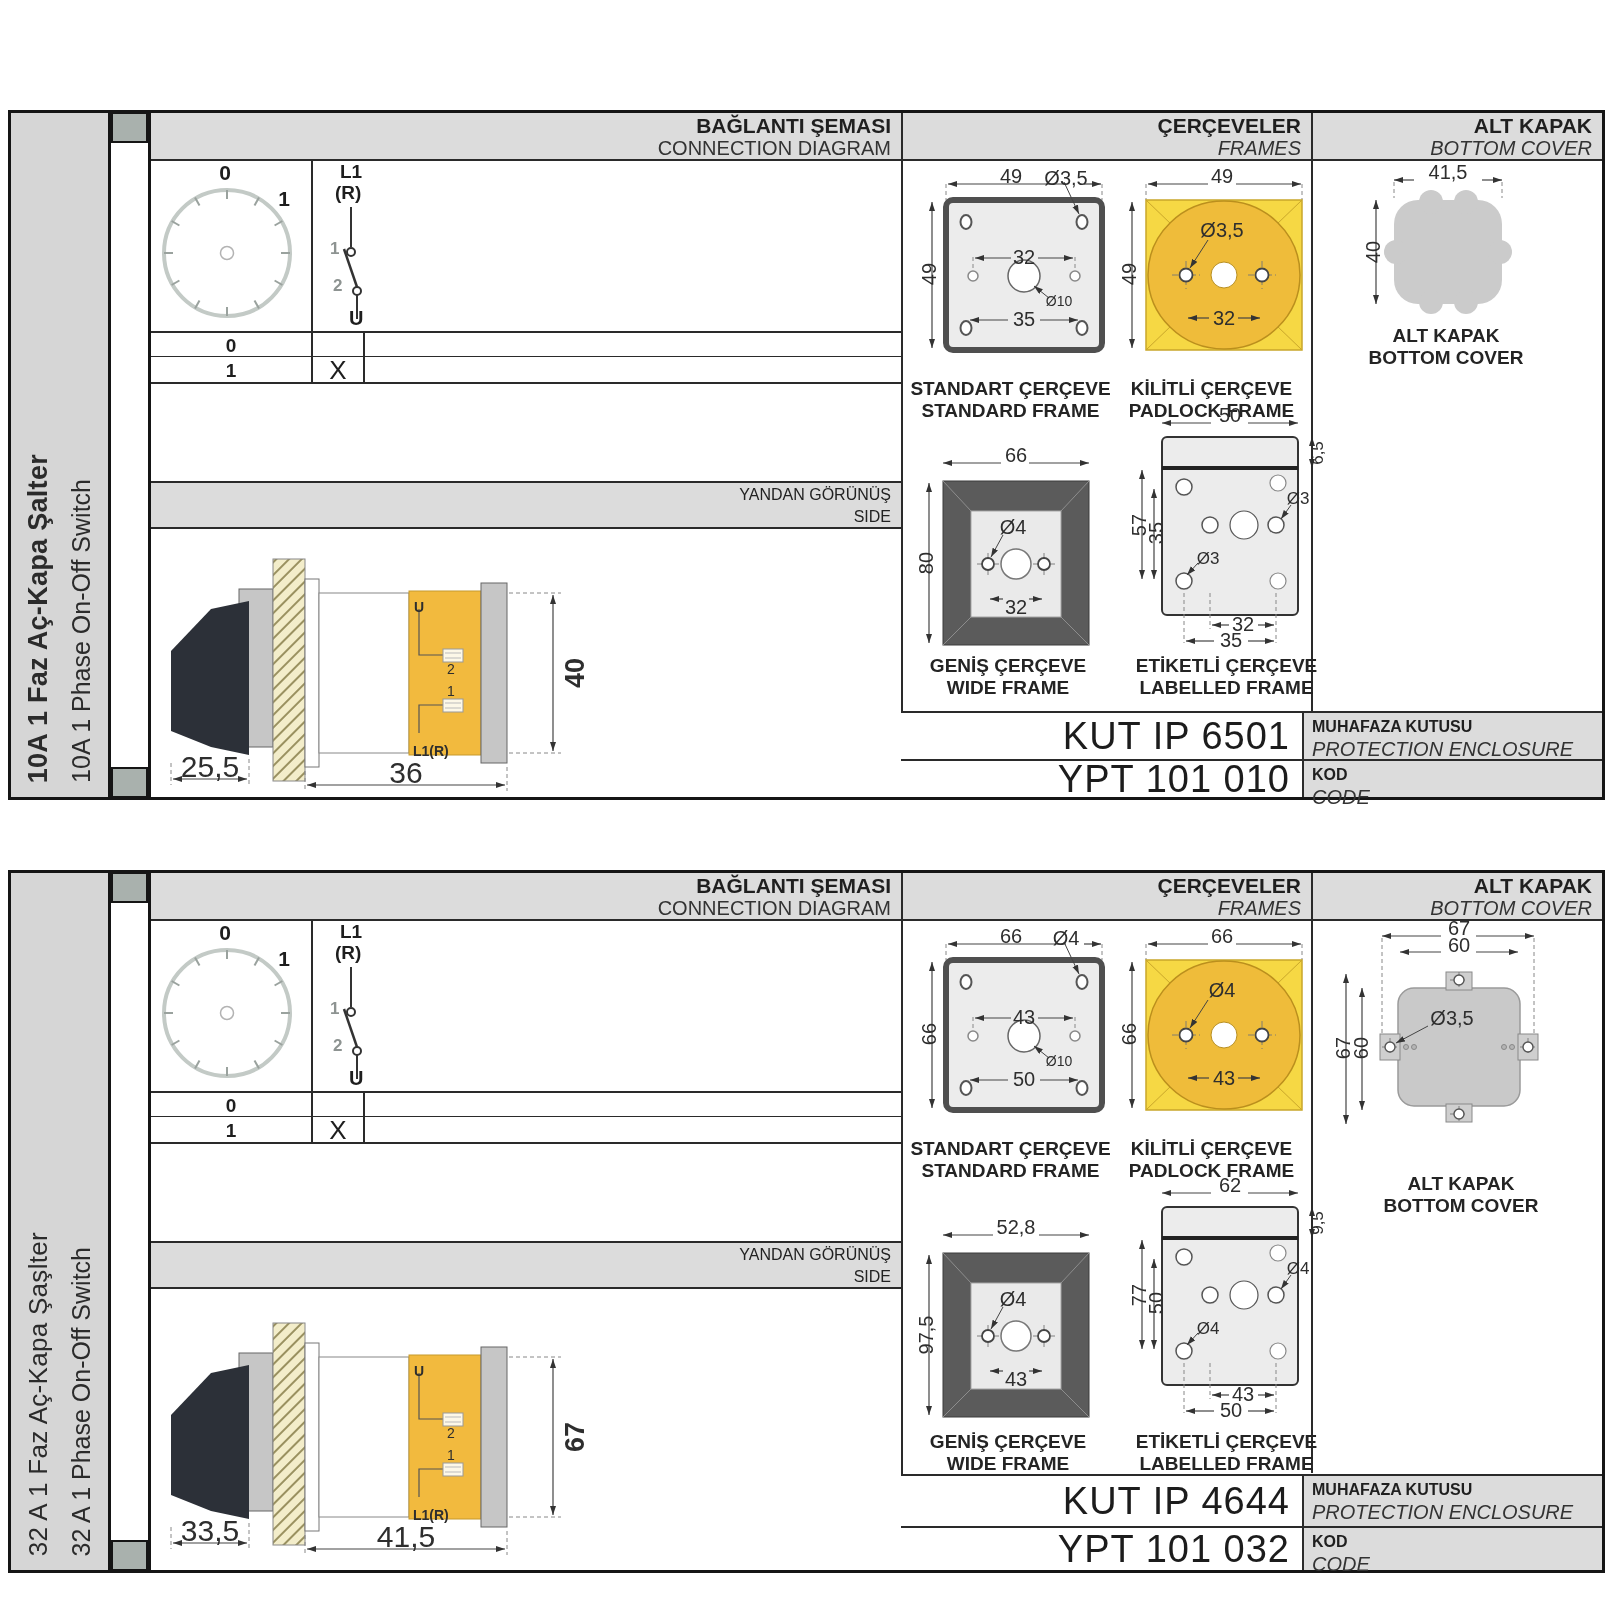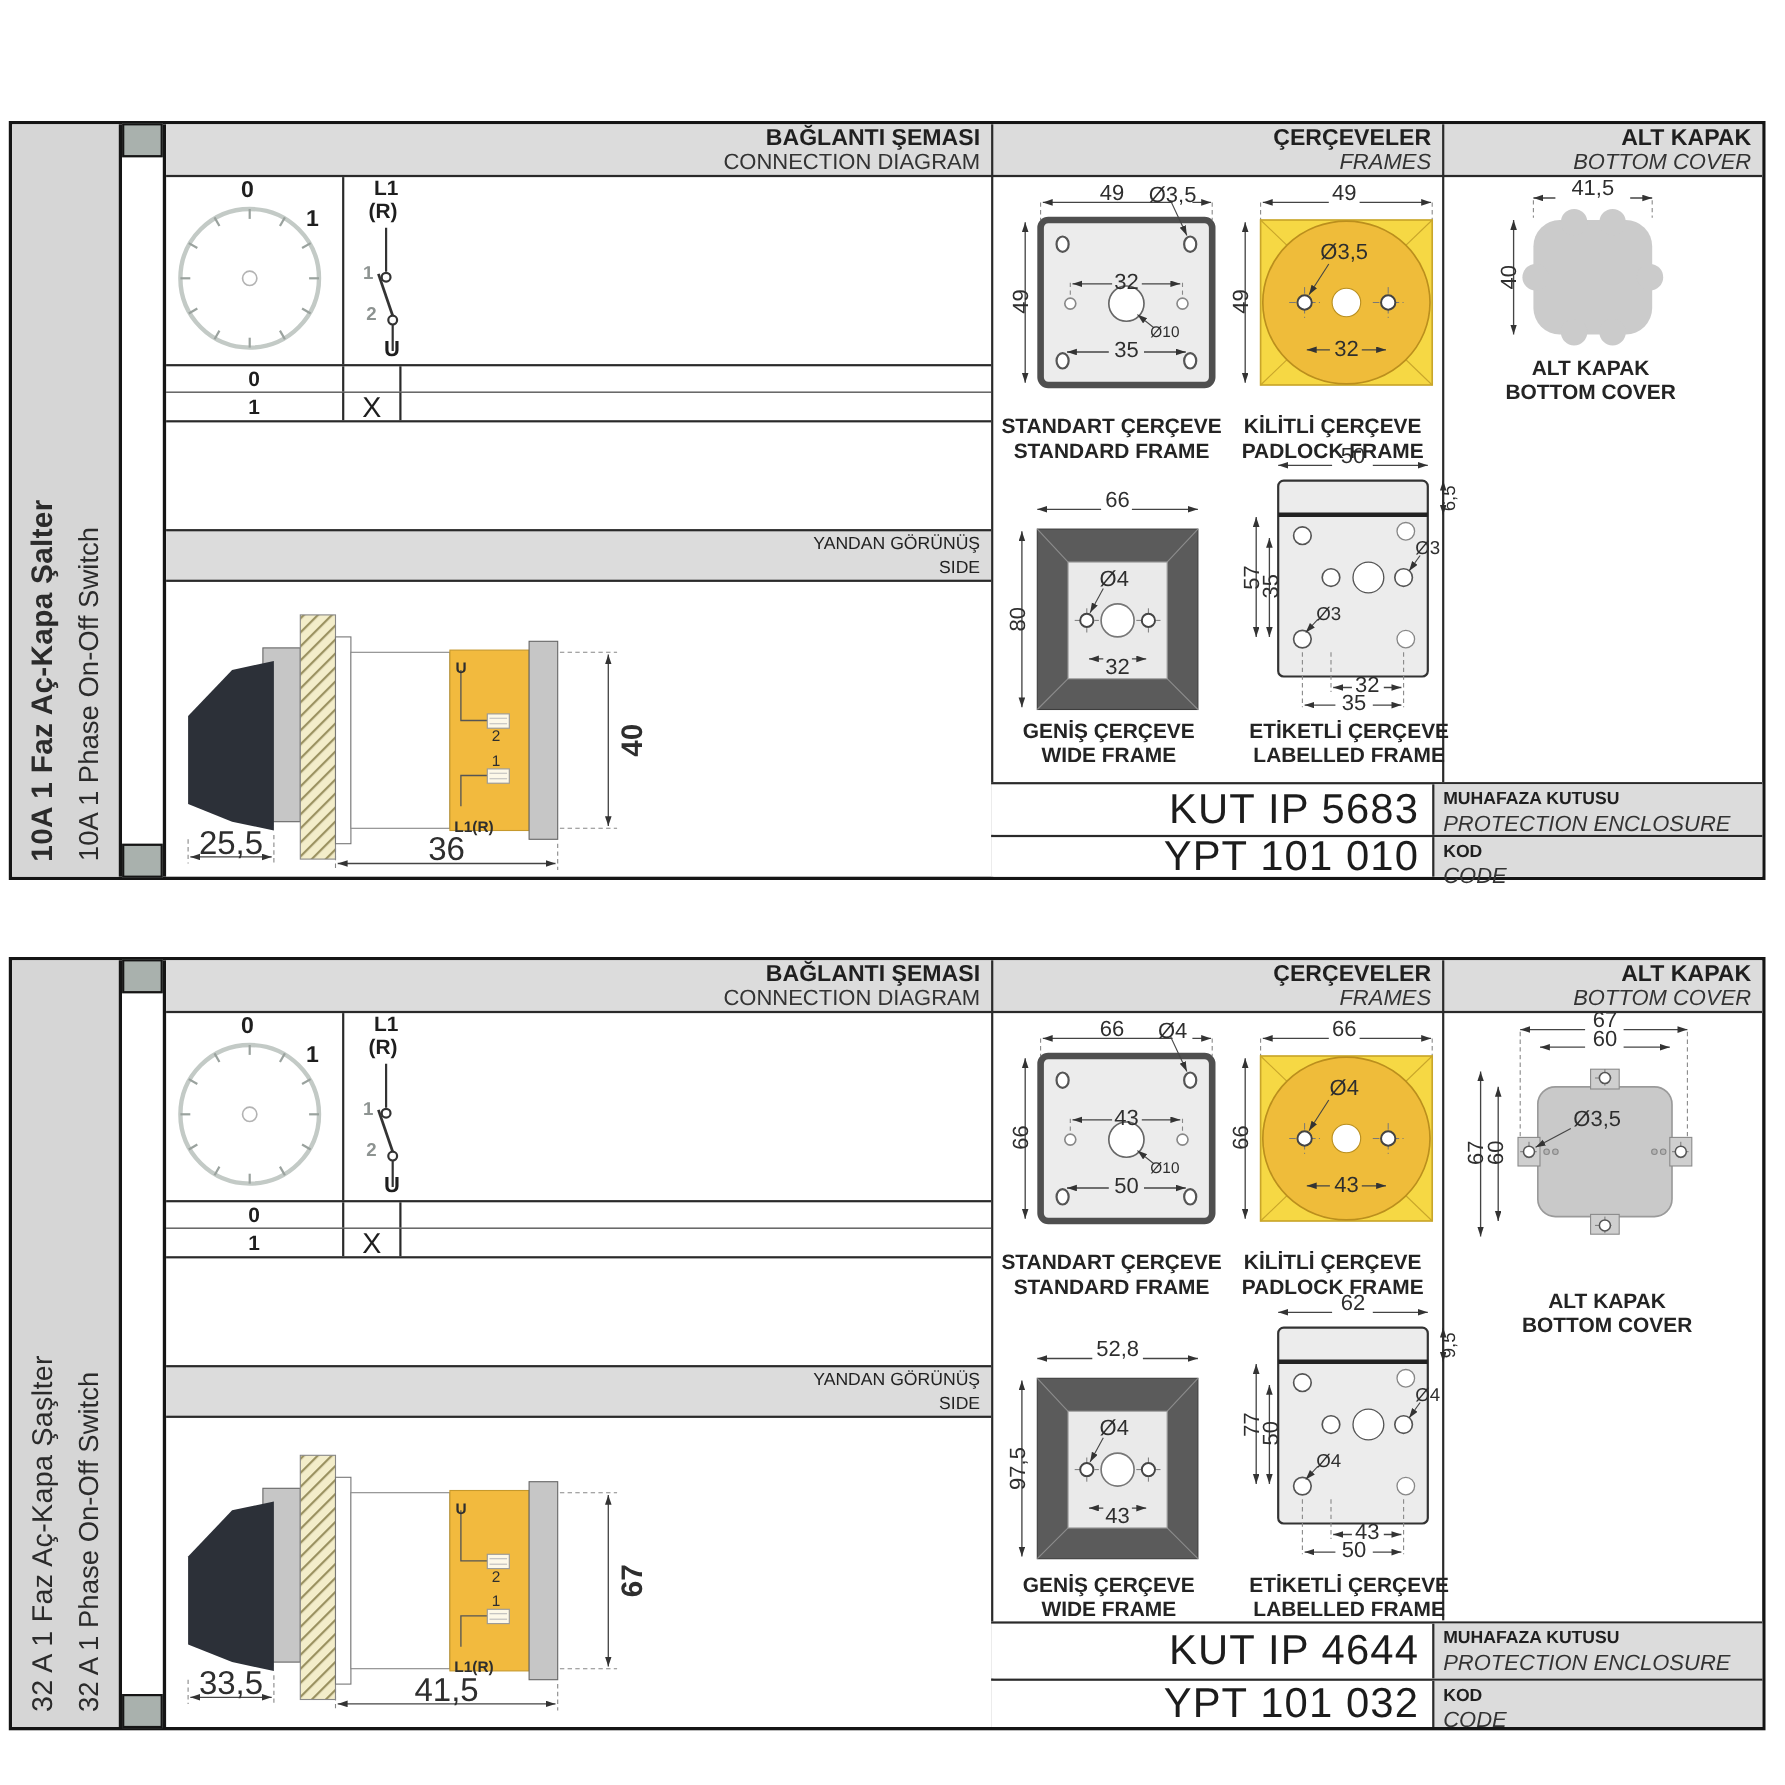--- a/index.html
+++ b/index.html
@@ -356,21 +356,21 @@
       </svg>
       <div class="dim" style="left:92px;top:4px">41,5</div>
       <div class="dim v" style="left:17px;top:84px">40</div>
     </div>
     <div class="flabel" style="left:1200px;top:212px;width:190px">
       <div>ALT KAPAK</div>
       <div>BOTTOM COVER</div>
     </div>
 
     <div class="coderow r1">
-      <div class="codeval">KUT IP 5683</div>
+      <div class="codeval">KUT IP 6501</div>
       <div class="codelabel">
         <div class="a">MUHAFAZA KUTUSU</div>
         <div class="b">PROTECTION ENCLOSURE</div>
       </div>
     </div>
     <div class="coderow r2">
       <div class="codeval">YPT 101 010</div>
       <div class="codelabel">
         <div class="a">KOD</div>
         <div class="b">CODE</div>

